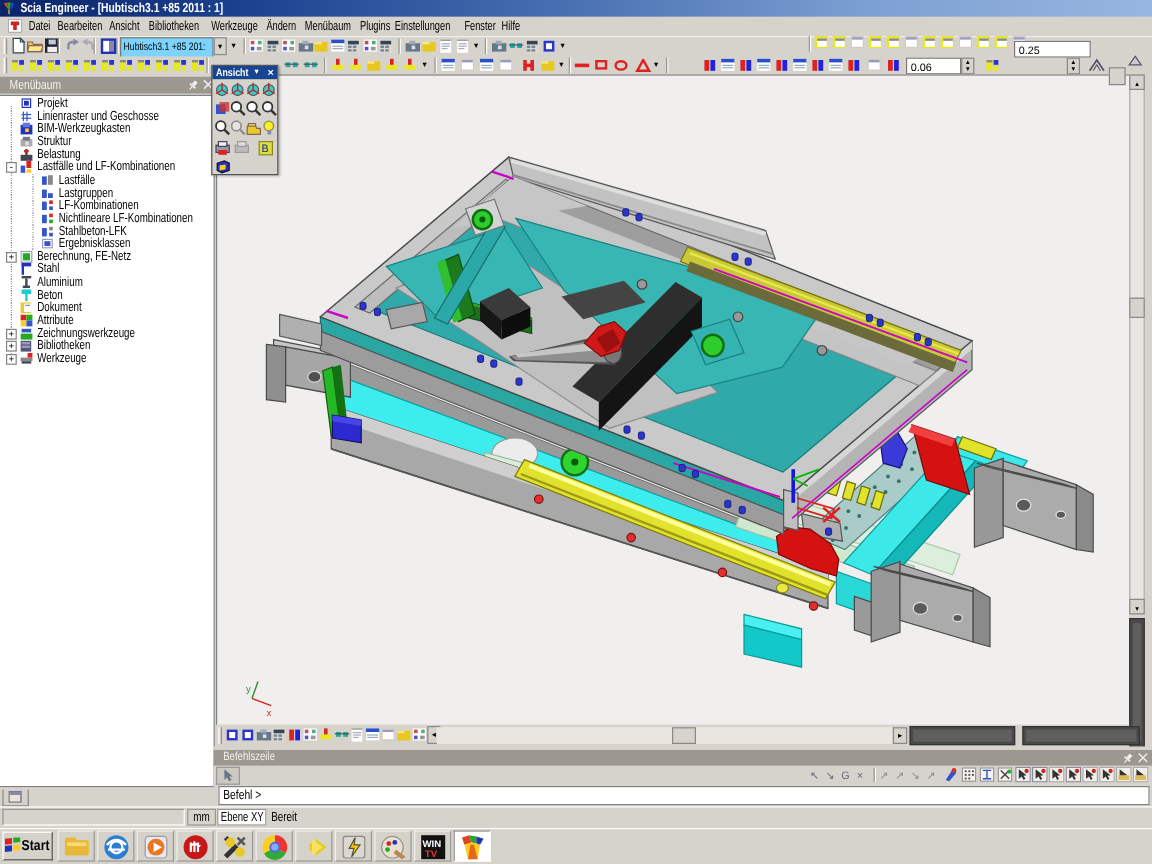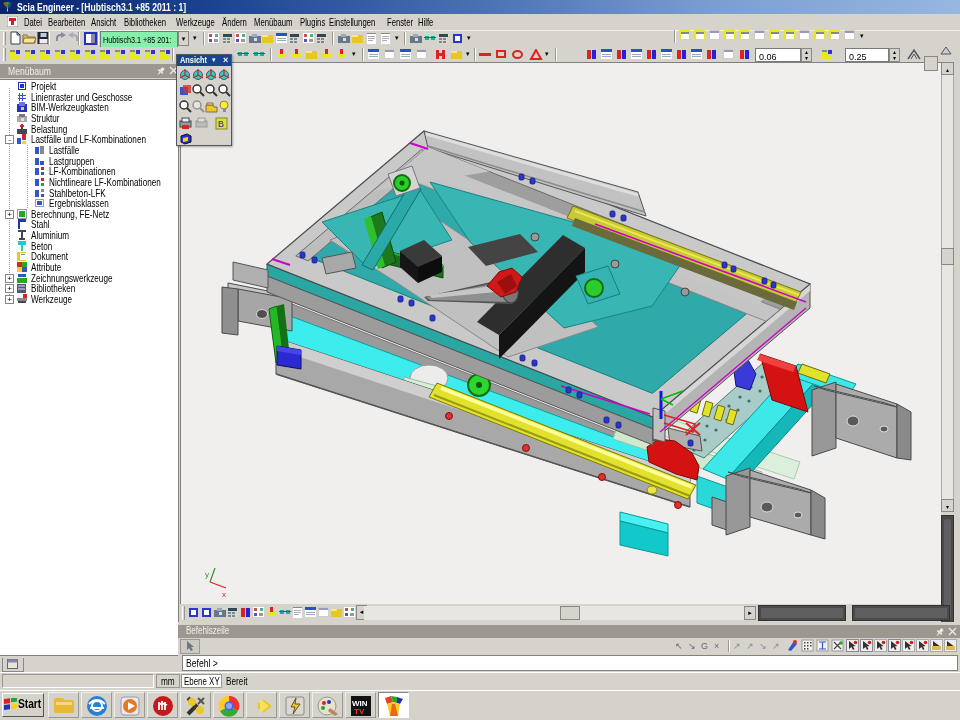--- a/index.html
+++ b/index.html
@@ -52,21 +52,21 @@
 <svg class="abs" style="left:65px;top:32px;" width="16" height="12" viewBox="0 0 16 12">
       <path d="M13,6 Q13,2 8,2 L8,0 L3,3 L8,6 L8,4 Q11,4 11,6 L11,9 L13,9 Z" fill="#aab"></path>
     </svg>
 <div class="abs" style="left:78px;top:32px;width:2px;height:13px;border-left:1px solid #9a978f;border-right:1px solid #fff"></div>
 <svg class="abs" style="left:83px;top:31px;" width="15" height="15" viewBox="0 0 15 15">
       <rect x="1" y="1" width="13" height="13" fill="#23b"></rect>
       <rect x="3" y="3" width="5" height="9" fill="#fff"></rect>
       <rect x="8" y="3" width="4" height="9" fill="#88a"></rect>
     </svg>
 <div class="abs" style="left:97px;top:32px;width:2px;height:13px;border-left:1px solid #9a978f;border-right:1px solid #fff"></div>
-<div class="abs" style="left:100px;top:31px;width:78px;height:25px;background:#86efac;border:1px solid #7a7a7a;overflow:hidden"><span style="font-size:9px;display:inline-block;transform:scaleX(.8);transform-origin:0 0;white-space:nowrap;position:relative;top:1px;left:2px">Hubtisch3.1 +85 201:</span></div>
+<div class="abs" style="left:100px;top:31px;width:78px;height:25px;background:#7dd3fc;border:1px solid #7a7a7a;overflow:hidden"><span style="font-size:9px;display:inline-block;transform:scaleX(.8);transform-origin:0 0;white-space:nowrap;position:relative;top:1px;left:2px">Hubtisch3.1 +85 201:</span></div>
 <div class="abs" style="left:178px;top:31px;width:11px;height:15px;background:#d6d3cc;border:1px solid #888;font-size:7px;text-align:center;padding-top:3px">▾</div>
 <div class="abs" style="left:193px;top:34px;font-size:7px;color:#000;font-weight:normal;white-space:nowrap;transform:scaleX(1);transform-origin:0 0;">▾</div>
 <div class="abs" style="left:203px;top:32px;width:2px;height:13px;border-left:1px solid #9a978f;border-right:1px solid #fff"></div>
 <svg class="abs" style="left:207px;top:32px;" width="14" height="13" viewBox="0 0 14 13">
       <rect x="1" y="1" width="11" height="10" fill="#fff"></rect>
       <rect x="2" y="2" width="3" height="3" fill="#b55"></rect>
       <rect x="8" y="2" width="3" height="3" fill="#5a8"></rect>
       <rect x="2" y="7" width="3" height="3" fill="#55b"></rect>
       <rect x="7" y="7" width="4" height="3" fill="#999"></rect>
     </svg>
@@ -431,21 +431,21 @@
       <rect x="7" y="2" width="4" height="9" fill="#22d"></rect>
     </svg>
 <div class="abs" style="left:755px;top:48px;width:46px;height:14px;background:#fff;border:1px solid #7a7a7a"><span style="font-size:9px;position:relative;top:1px;left:3px">0.06</span></div>
 <div class="abs" style="left:801px;top:48px;width:11px;height:14px;background:#d6d3cc;border:1px solid #888;font-size:6px;text-align:center;line-height:6px">▴<br>▾</div>
 <svg class="abs" style="left:820px;top:48px;" width="14" height="13" viewBox="0 0 14 13">
       <rect x="2" y="2" width="5" height="9" fill="#e8e820"></rect>
       <rect x="2" y="2" width="5" height="2" fill="#888"></rect>
       <rect x="8" y="2" width="4" height="4" fill="#2a35cc"></rect>
       <rect x="8" y="7" width="4" height="4" fill="#e8e820"></rect>
     </svg>
-<div class="abs" style="left:845px;top:48px;width:44px;height:14px;background:#fff;border:1px solid #7a7a7a"><span style="font-size:9px;position:relative;top:1px;left:3px">0.25</span></div>
+<div class="abs" style="left:845px;top:34px;width:64px;height:14px;background:#fff;border:1px solid #7a7a7a"><span style="font-size:9px;position:relative;top:1px;left:3px">0.25</span></div>
 <div class="abs" style="left:889px;top:48px;width:11px;height:14px;background:#d6d3cc;border:1px solid #888;font-size:6px;text-align:center;line-height:6px">▴<br>▾</div>
 <svg class="abs" style="left:906px;top:48px;" width="16" height="13" viewBox="0 0 16 13">
       <path d="M2,11 L8,2 L14,11" fill="none" stroke="#556" stroke-width="1.5"></path>
       <path d="M5,11 L8,6 L11,11" fill="none" stroke="#556"></path>
     </svg>
 <svg class="abs" style="left:938px;top:44px;" width="16" height="13" viewBox="0 0 16 13">
       <path d="M3,10 L8,3 L13,10 Z" fill="#ccc" stroke="#556"></path>
     </svg>
 <div class="abs" style="left:0px;top:62px;width:180px;height:610px;background:#d6d3cc"></div>
 <div class="abs" style="left:0px;top:64px;width:180px;height:14px;background:#9c988f"></div>

